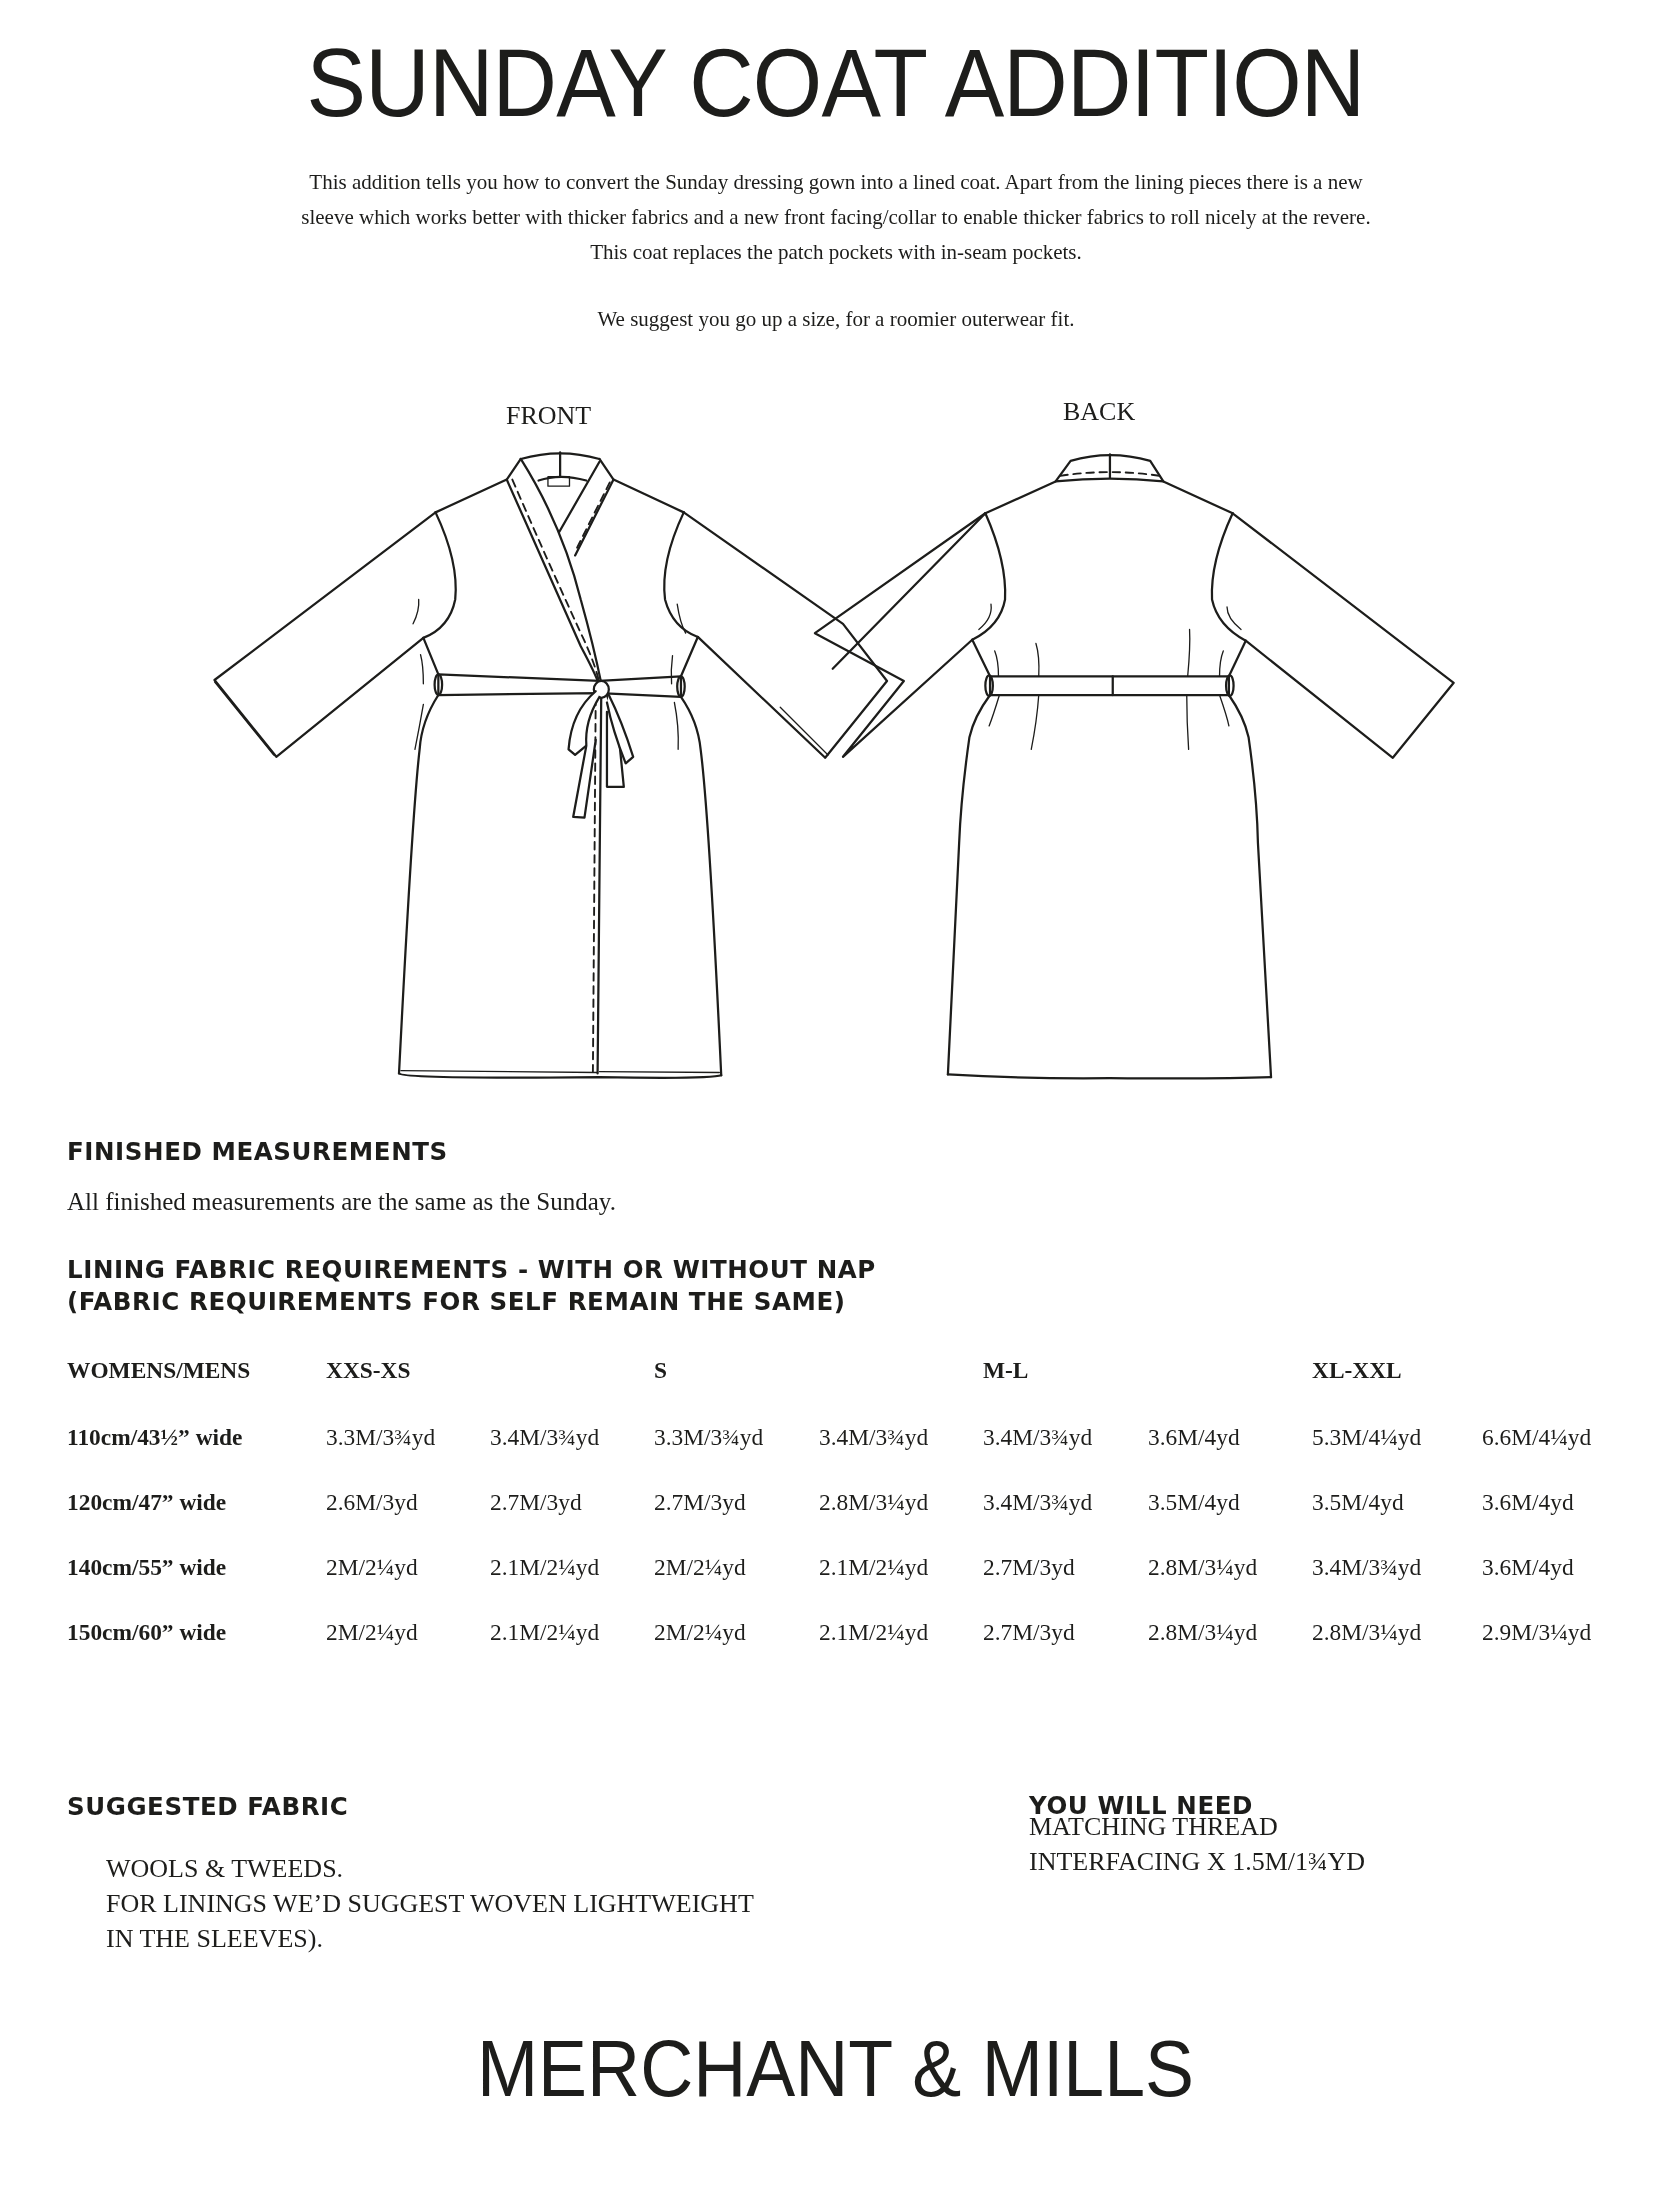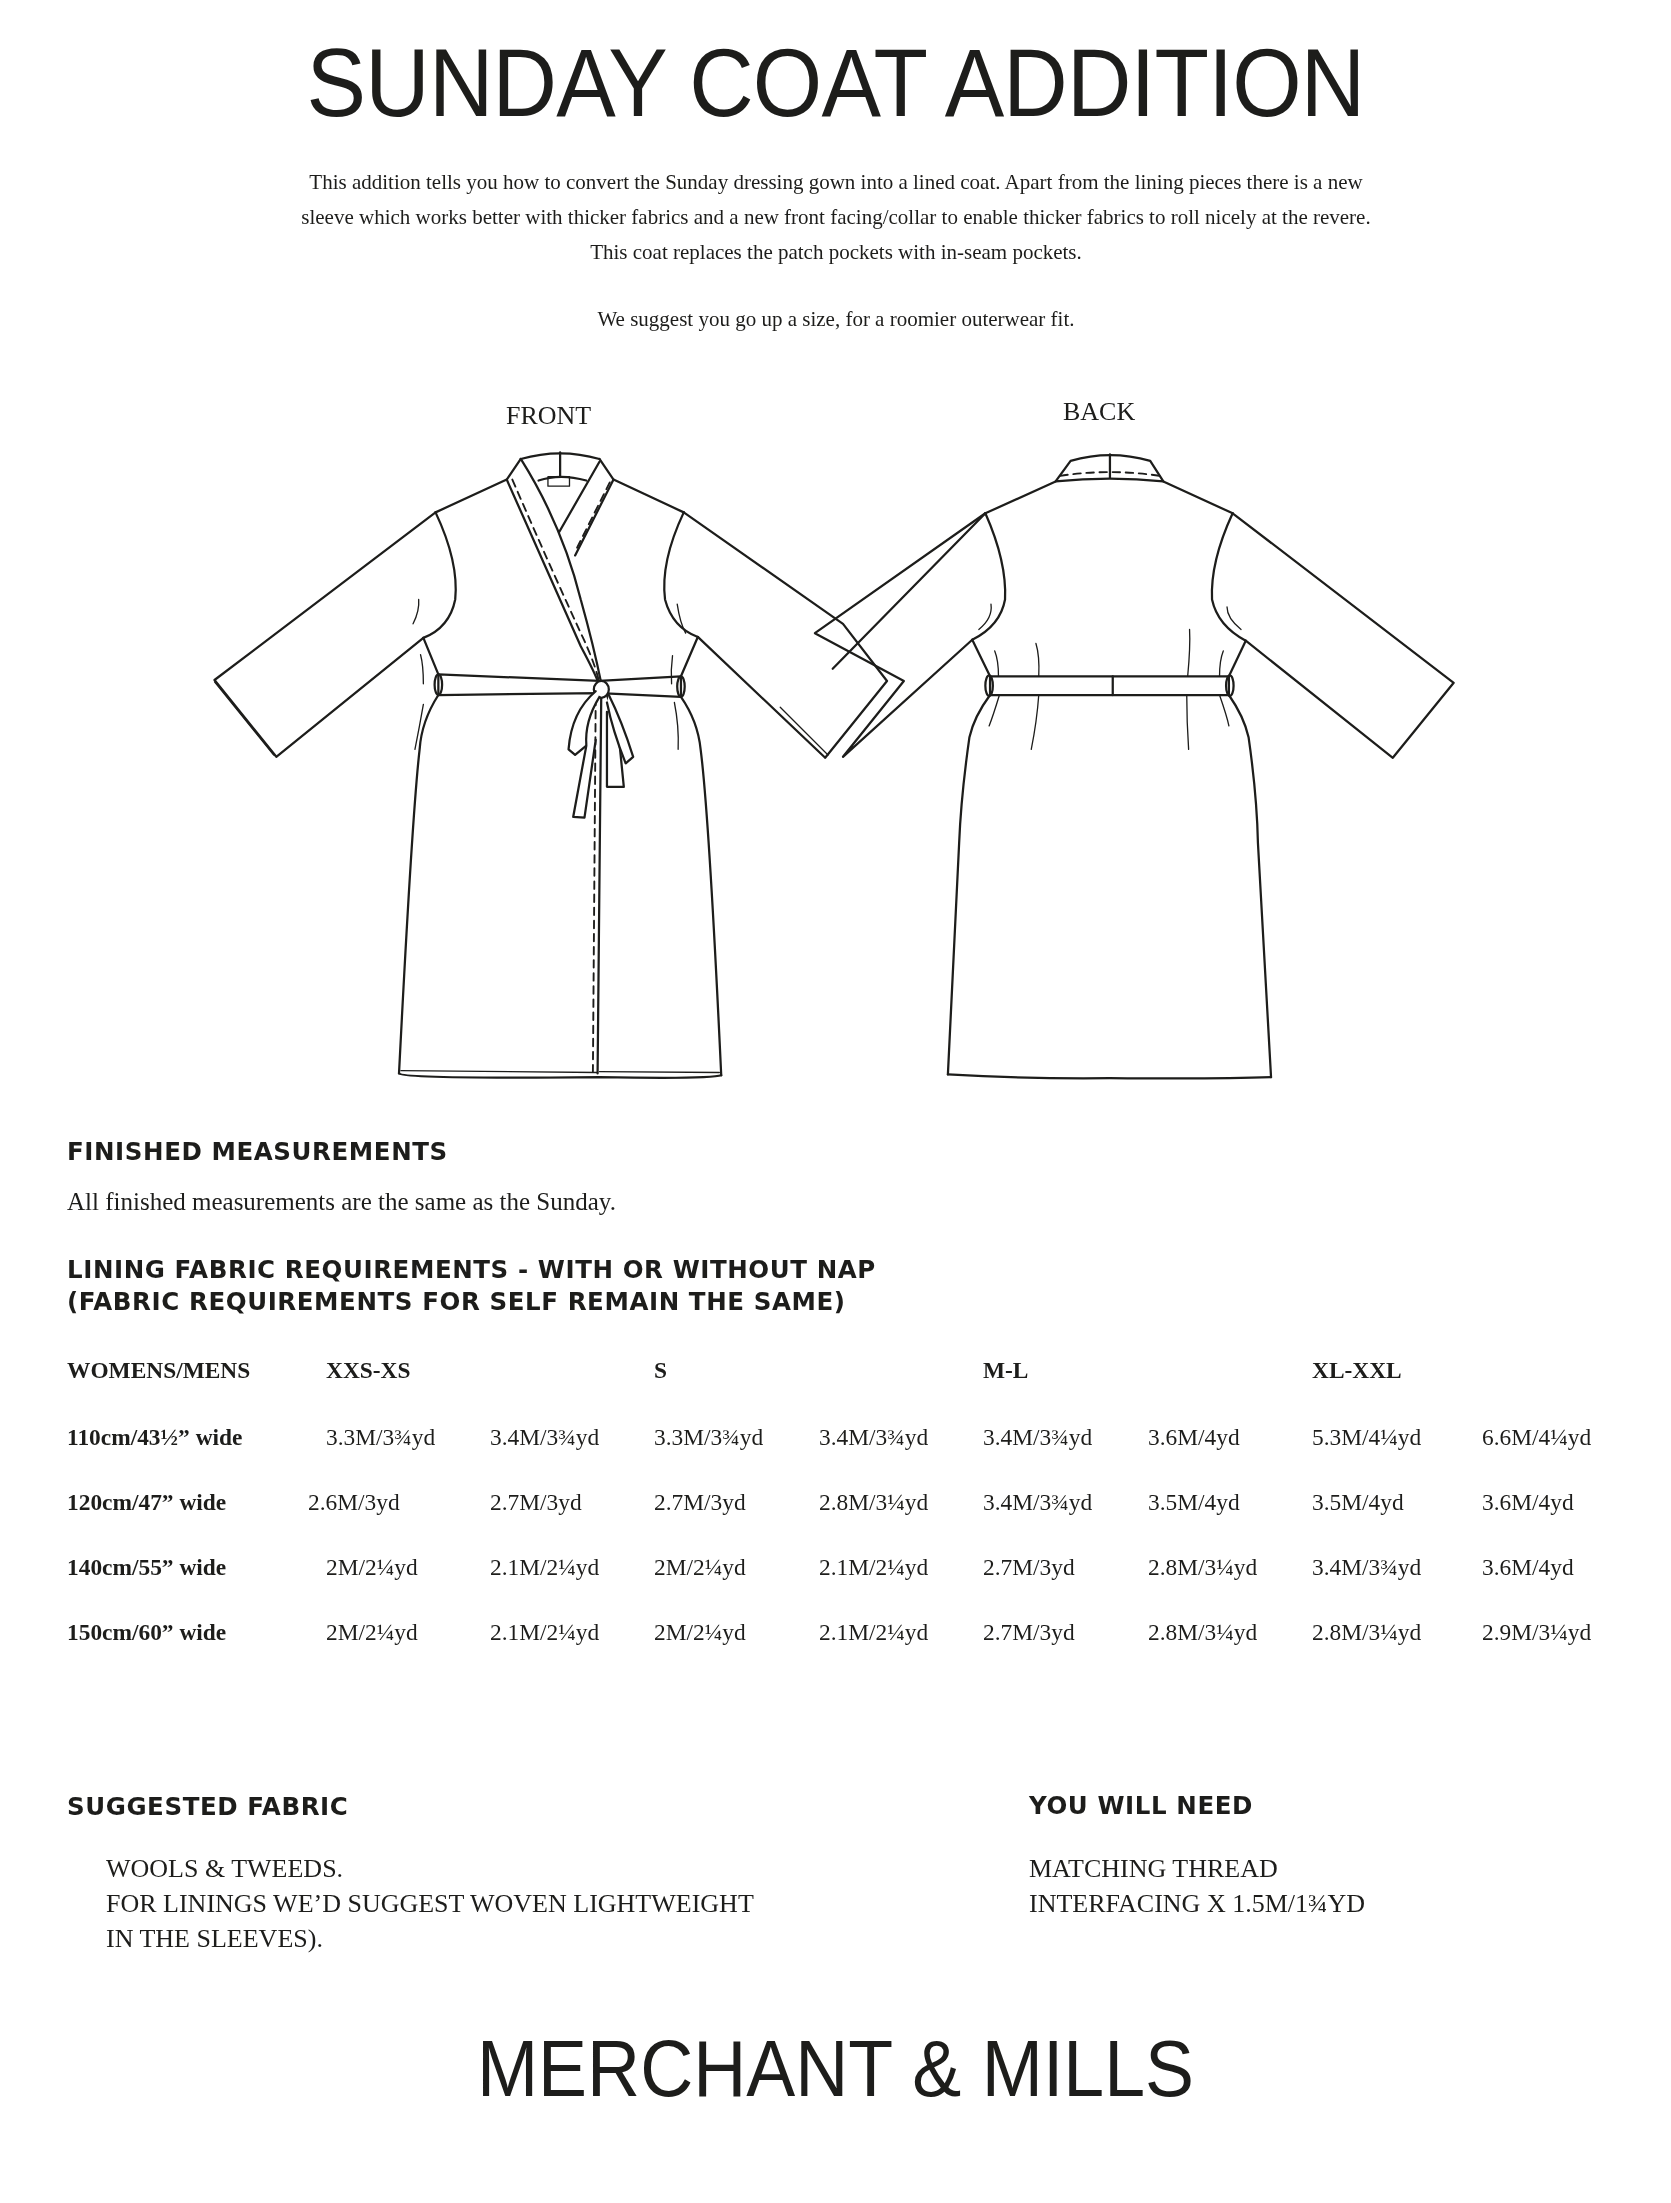--- a/index.html
+++ b/index.html
@@ -39,21 +39,21 @@
   #table { left: 67px; top: 1357px; width: 1555px; }
   .trow { position: relative; height: 65px; }
   .tcell { position: absolute; top: 0; font-family: "Liberation Serif", serif; font-size: 23.4px; white-space: nowrap; }
   .thead .tcell, .rowlabel { font-weight: bold; }
   .thead { height: 67px; }
 
   #sf-heading { left: 67px; top: 1791px; }
   #yn-heading { left: 1029px; top: 1790px; }
   .caps-list { font-family: "Liberation Serif", serif; font-size: 26px; line-height: 35px; }
   #sf-list { left: 67px; top: 1851px; margin-left: 39px; }
-  #yn-list { left: 1029px; top: 1851px; }
+  #yn-list { left: 1029px; top: 1809px; }
   .caps-list div { white-space: nowrap; }
 
   #brand {
     left: 0; width: 1671px; top: 2029px; text-align: center;
     font-family: "Liberation Sans", sans-serif; font-size: 79px; letter-spacing: 0px; line-height: 1;
     transform: scaleX(0.93); transform-origin: center;
   }
 </style>
 </head>
 <body>
@@ -185,21 +185,21 @@
         <span class="tcell" style="left: 423px;">3.4M/3¾yd</span>
         <span class="tcell" style="left: 587px;">3.3M/3¾yd</span>
         <span class="tcell" style="left: 752px;">3.4M/3¾yd</span>
         <span class="tcell" style="left: 916px;">3.4M/3¾yd</span>
         <span class="tcell" style="left: 1081px;">3.6M/4yd</span>
         <span class="tcell" style="left: 1245px;">5.3M/4¼yd</span>
         <span class="tcell" style="left: 1415px;">6.6M/4¼yd</span>
       </div>
       <div class="trow">
         <span class="tcell rowlabel" style="left: 0px;">120cm/47” wide</span>
-        <span class="tcell" style="left: 241px; text-align: right;">2.6M/3yd</span>
+        <span class="tcell" style="left: 259px; text-align: right;">2.6M/3yd</span>
         <span class="tcell" style="left: 423px;">2.7M/3yd</span>
         <span class="tcell" style="left: 587px;">2.7M/3yd</span>
         <span class="tcell" style="left: 752px;">2.8M/3¼yd</span>
         <span class="tcell" style="left: 916px;">3.4M/3¾yd</span>
         <span class="tcell" style="left: 1081px;">3.5M/4yd</span>
         <span class="tcell" style="left: 1245px;">3.5M/4yd</span>
         <span class="tcell" style="left: 1415px;">3.6M/4yd</span>
       </div>
       <div class="trow">
         <span class="tcell rowlabel" style="left: 0px;">140cm/55” wide</span>

